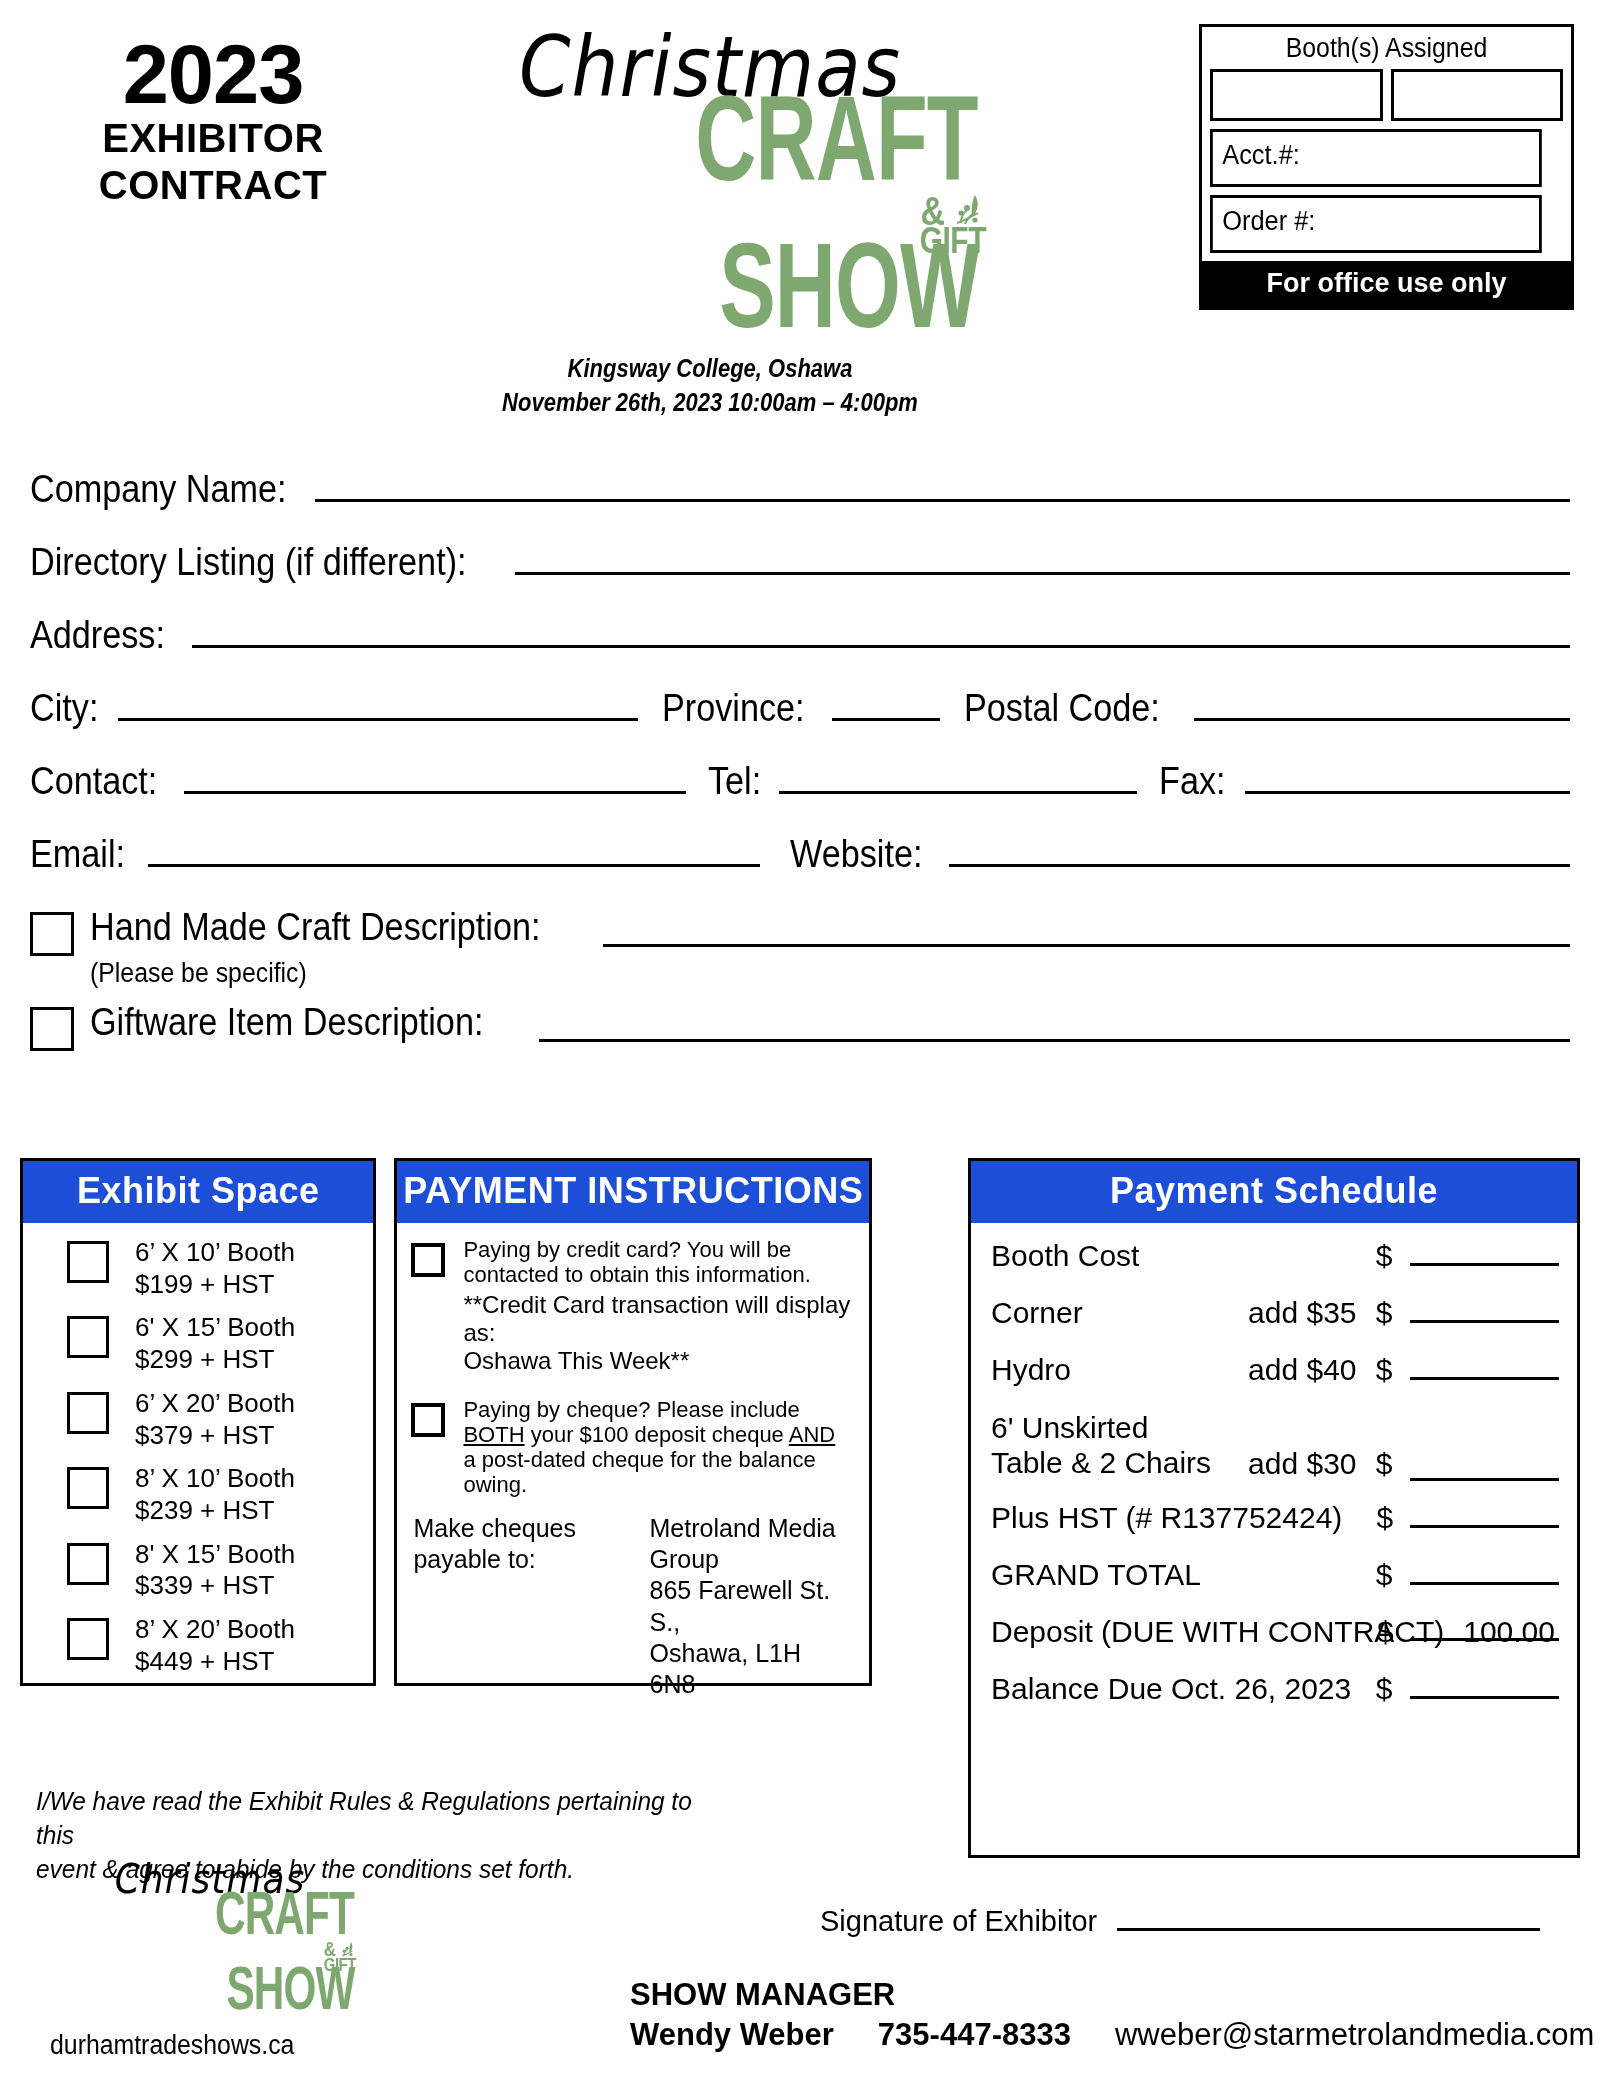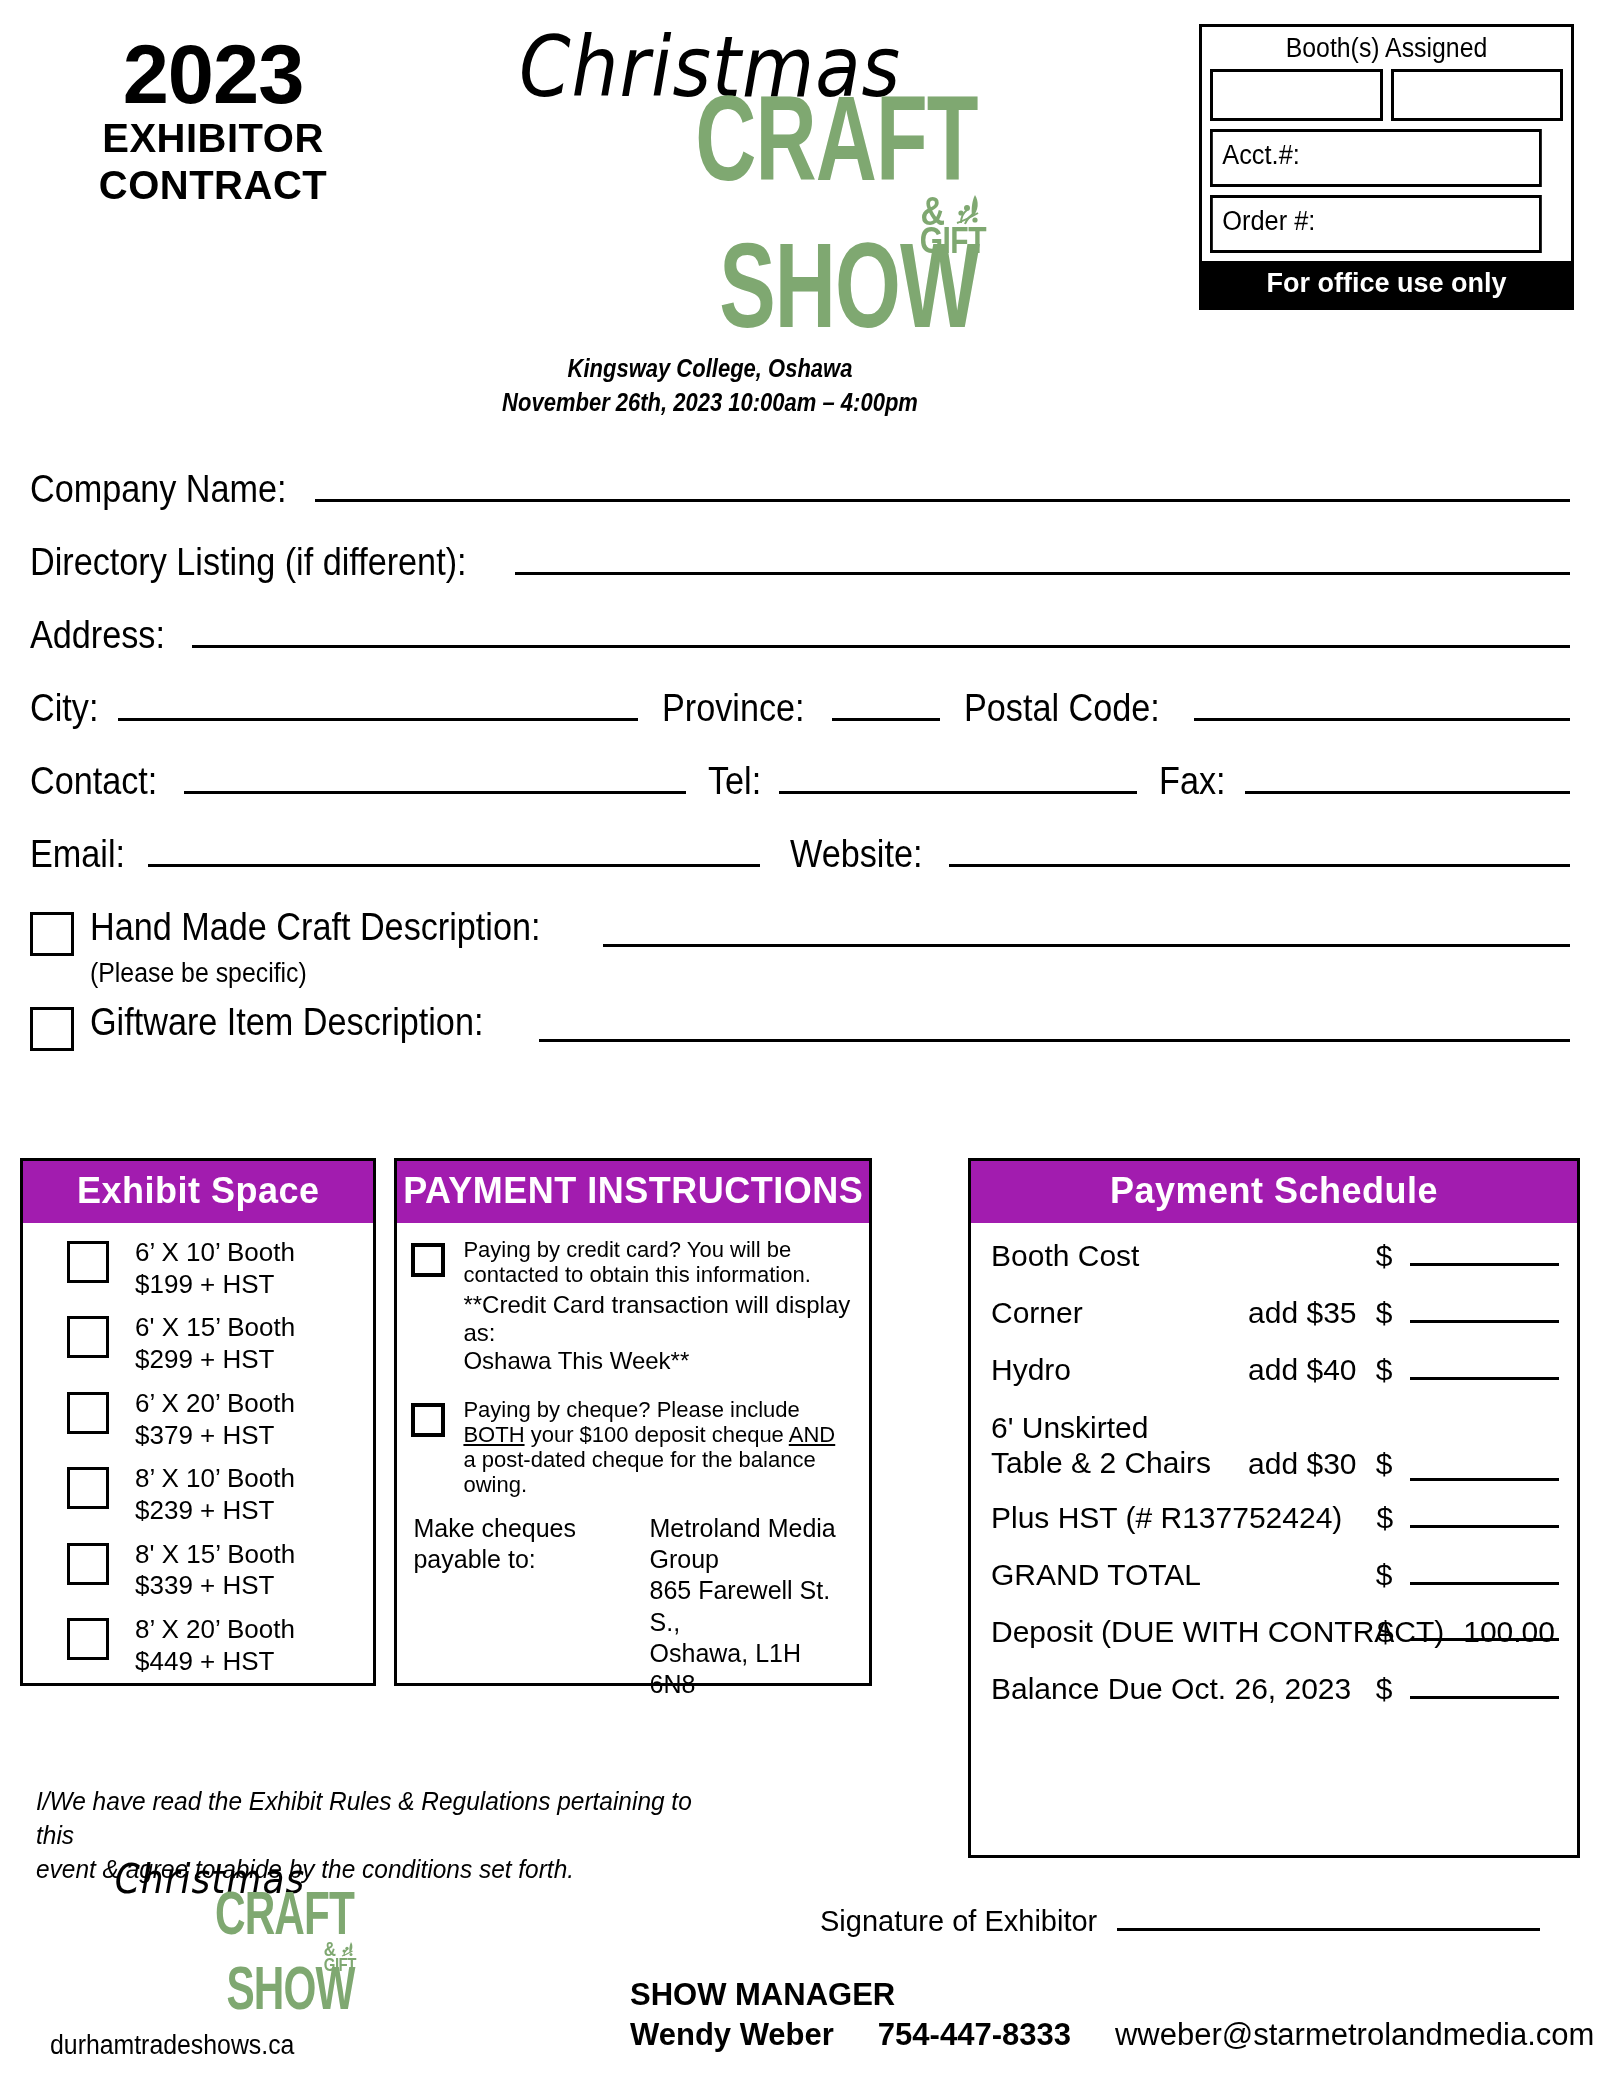--- a/index.html
+++ b/index.html
@@ -116,21 +116,21 @@
   .sub-note {
     font-family: "Liberation Sans Narrow","Liberation Sans", sans-serif;
     font-size: 27px; margin: 2px 0 14px 60px; transform: scaleX(0.92);
     transform-origin: left center;
   }
 
   
   .panels { position: absolute; left: 20px; top: 1158px; width: 1560px; display: flex; }
   .panel { border: 3px solid #000; background: #fff; }
   .panel-hd {
-    background: #a21caf; color: #fff; text-align: center;
+    background: #1d4ed8; color: #fff; text-align: center;
     font-weight: bold; font-size: 36px; padding: 9px 0 11px;
     font-family: "Liberation Sans Narrow","Liberation Sans", sans-serif;
     letter-spacing: 0.5px;
   }
   .panel-exhibit { width: 382px; margin-left: 0; height: 528px; }
   .panel-payment { width: 512px; margin-left: 18px; height: 528px; }
   .panel-schedule { width: 612px; margin-left: 96px; height: 700px; }
 
   .booth-list { padding: 14px 4px 0 44px; }
   .booth-item { display: flex; align-items: flex-start; margin-bottom: 12px; }
@@ -500,18 +500,18 @@
 
   <div class="signature">
     <span>Signature of Exhibitor</span>
     <span class="sigline"></span>
   </div>
 
   <div class="mgr">
     <div>SHOW MANAGER</div>
     <div class="mgr-row">
       <span class="nm">Wendy Weber</span>
-      <span class="ph">754-447-8333</span>
+      <span class="ph">735-447-8333</span>
       <span class="em">wweber@starmetrolandmedia.com</span>
     </div>
   </div>
 
 </div>
 
 </body></html>

